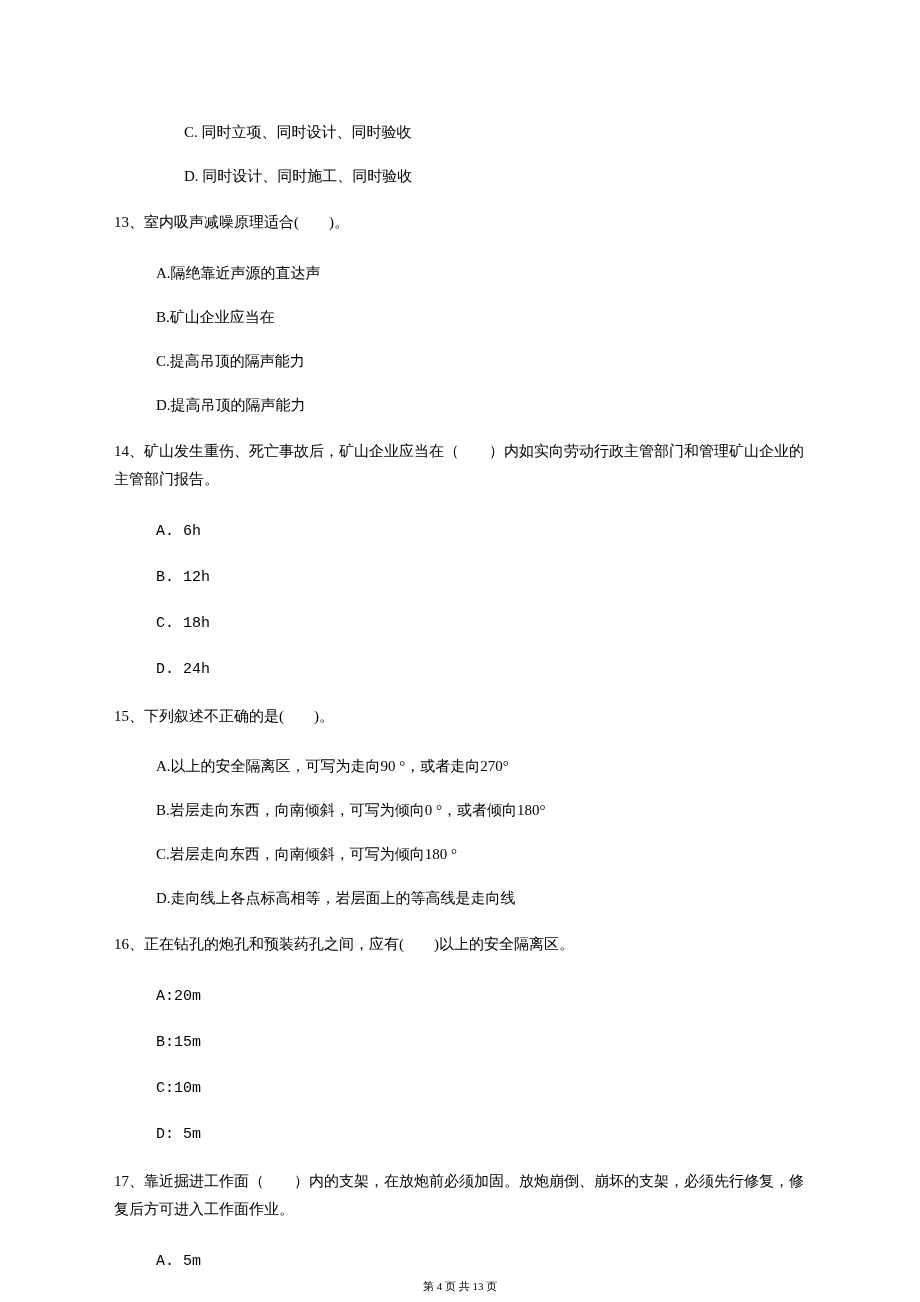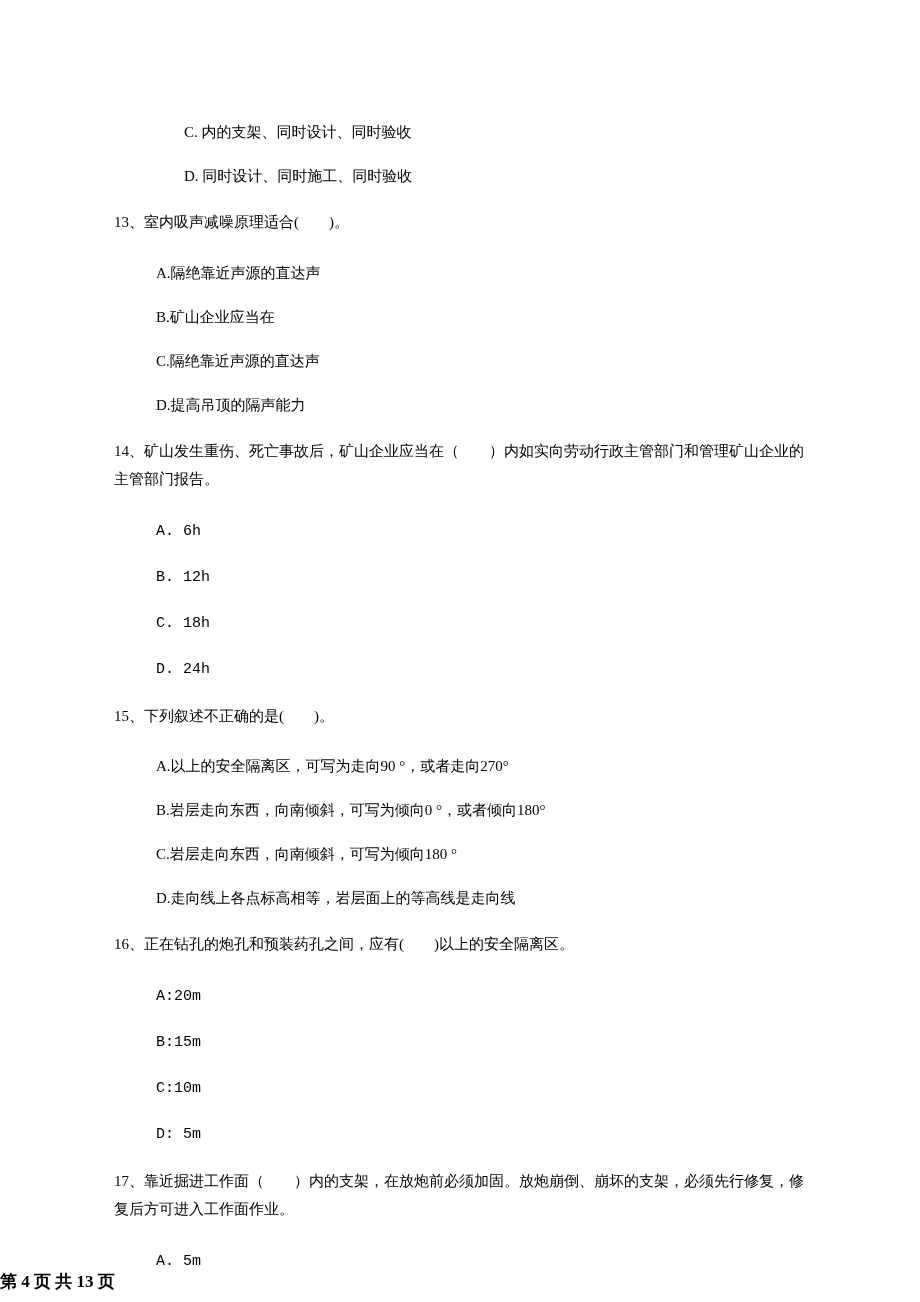--- a/index.html
+++ b/index.html
@@ -29,50 +29,49 @@
     .question-text {
       margin-bottom: 24px;
       margin-top: 8px;
       line-height: 1.9;
     }
     .footer {
       position: absolute;
       bottom: 38px;
       left: 0;
       right: 0;
-      text-align: left;
-      font-size: 17px;
-      font-weight: bold;
+      text-align: center;
+      font-size: 11px;
     }
     .mono {
       font-family: "Courier New", monospace;
       text-align: center;
     }
   </style>
 </head>
 <body>
 
 <div class="option-indent-2">
-  <span>C. 内的支架、同时设计、同时验收</span>
+  <span>C. 同时立项、同时设计、同时验收</span>
 </div>
 <div class="option-indent-2">
   <span>D. 同时设计、同时施工、同时验收</span>
 </div>
 
 <div class="question-text">
   <span>13、室内吸声减噪原理适合(　　)。</span>
 </div>
 <div class="option-indent-1">
   <span>A.隔绝靠近声源的直达声</span>
 </div>
 <div class="option-indent-1">
   <span>B.矿山企业应当在</span>
 </div>
 <div class="option-indent-1">
-  <span>C.隔绝靠近声源的直达声</span>
+  <span>C.提高吊顶的隔声能力</span>
 </div>
 <div class="option-indent-1">
   <span>D.提高吊顶的隔声能力</span>
 </div>
 
 <div class="question-text">
   <span>14、矿山发生重伤、死亡事故后，矿山企业应当在（　　）内如实向劳动行政主管部门和管理矿山企业的主管部门报告。</span>
 </div>
 <div class="option-indent-1">
   <span class="mono">A. 6h</span>

